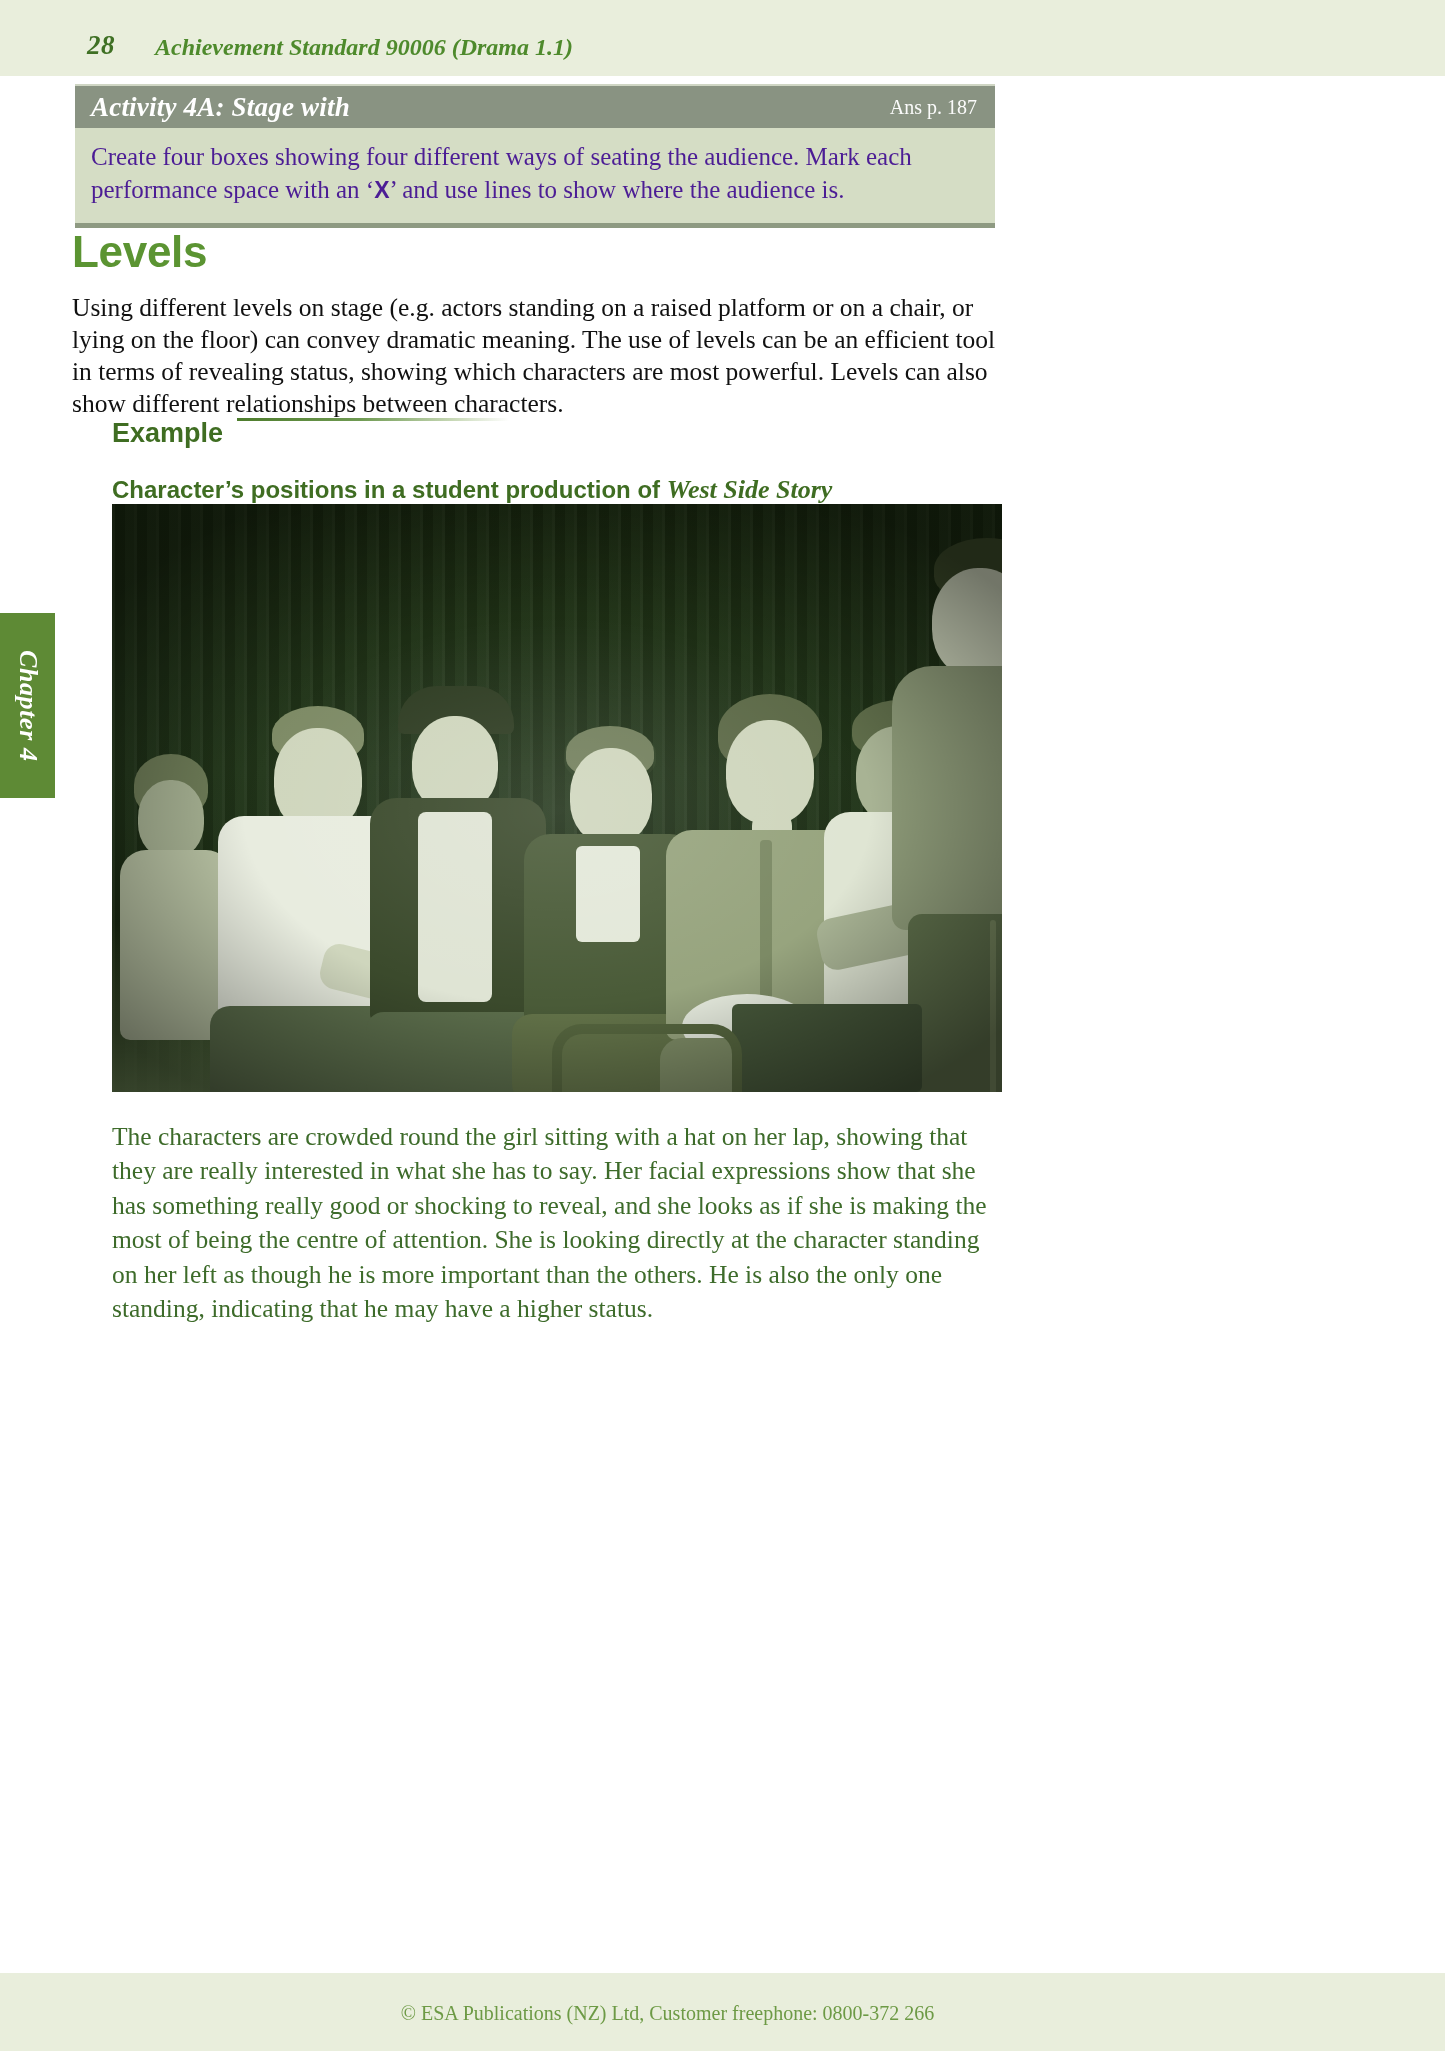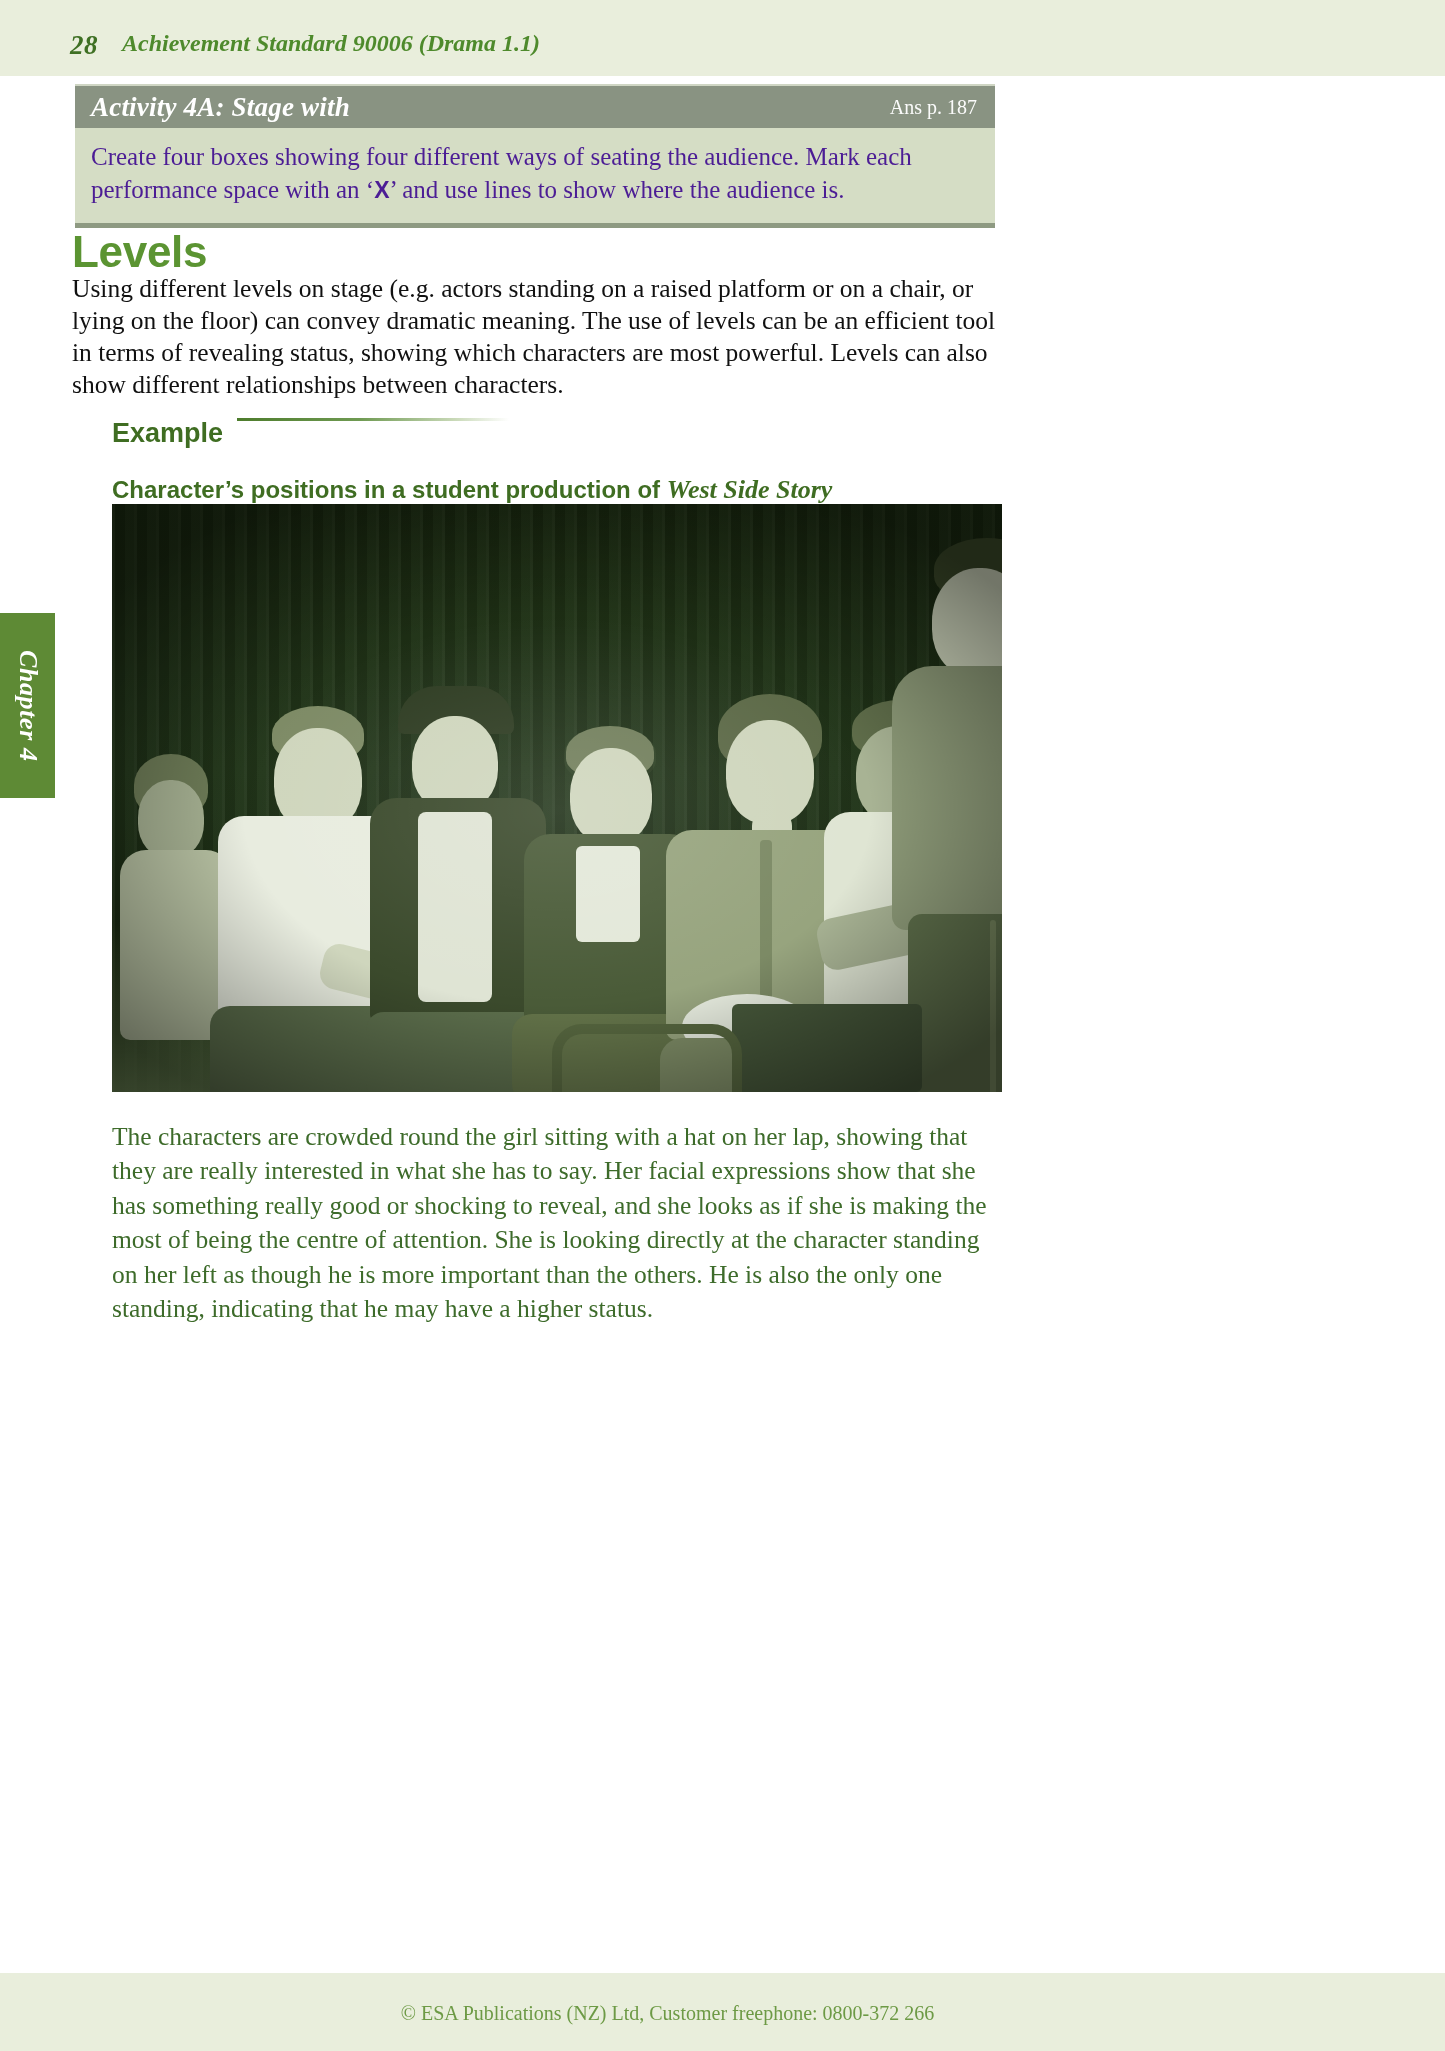--- a/index.html
+++ b/index.html
@@ -19,22 +19,22 @@
     position:absolute;left:0;top:0;width:1445px;height:76px;
     background:#e9eedc;
   }
   .band-bottom{
     position:absolute;left:0;bottom:0;width:1445px;height:78px;
     background:#e9eedc;
   }
 
   
   .runhead{
-    position:absolute;left:70px;top:30px;
-    display:flex;align-items:flex-start;gap:24px;
+    position:absolute;left:87px;top:30px;
+    display:flex;align-items:flex-end;gap:40px;
   }
   .folio{
     font-family:"Liberation Serif", serif;
     font-weight:bold;font-style:italic;
     font-size:27px;color:#3f7024;letter-spacing:.5px;
   }
   .runtitle{
     font-family:"Liberation Serif", serif;
     font-weight:bold;font-style:italic;
     font-size:24px;color:#4e8a2c;
@@ -92,21 +92,21 @@
   .activity-body b{font-family:"Liberation Sans",sans-serif;font-weight:bold;font-size:23px;}
 
   
   .h1{
     position:absolute;left:72px;top:227px;
     font-family:"Liberation Sans", sans-serif;
     font-weight:bold;font-size:44px;color:#5b9432;
     letter-spacing:-.3px;
   }
   .intro{
-    position:absolute;left:72px;top:273px;width:928px;
+    position:absolute;left:72px;top:292px;width:928px;
     font-family:"Liberation Serif", serif;
     font-size:25.5px;line-height:1.26;color:#111111;
   }
   .intro p{margin:0;}
 
   
   .example-wrap{
     position:absolute;left:112px;top:418px;width:890px;
   }
   .example-head{

